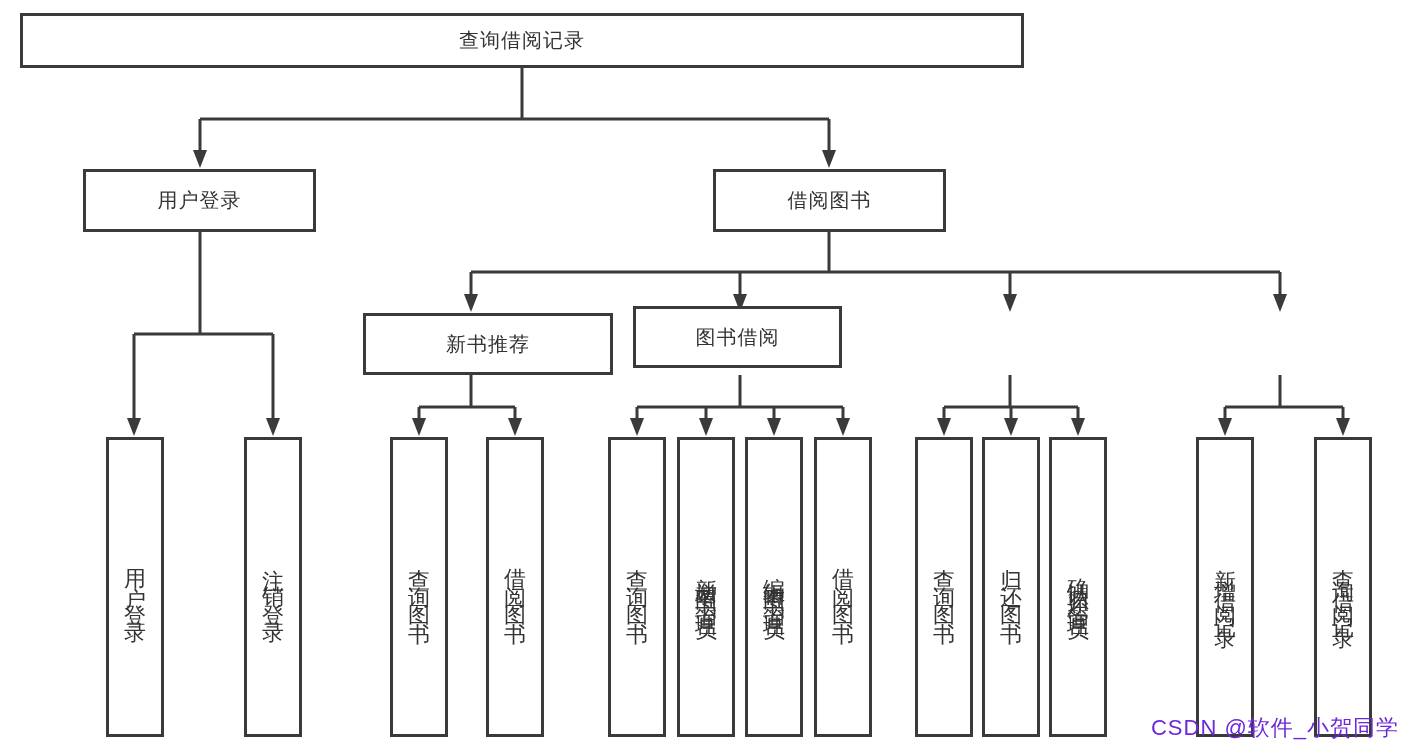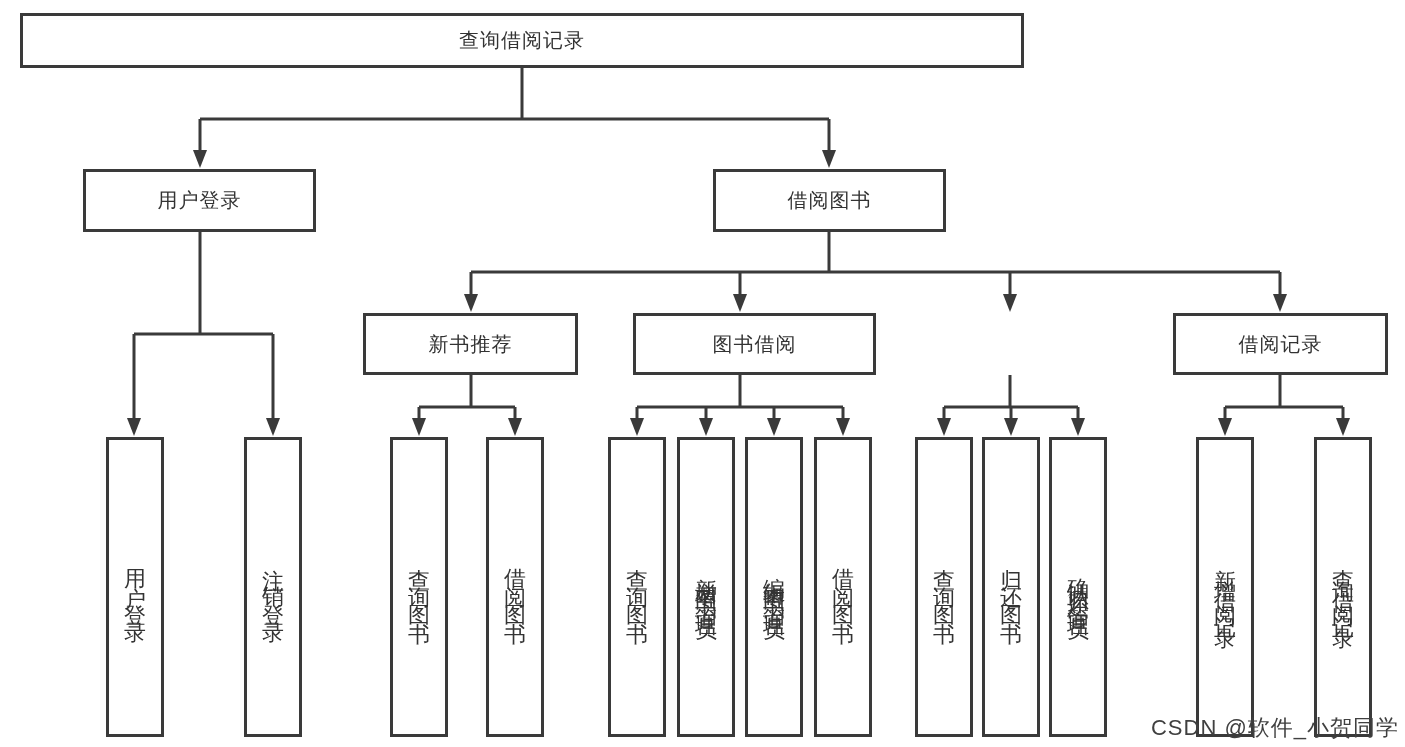--- a/index.html
+++ b/index.html
@@ -16,21 +16,21 @@
     writing-mode:vertical-rl;text-orientation:mixed;
     font-size:22px;line-height:1;white-space:nowrap;
   }
   .sp18 span{letter-spacing:18px;}
   .sp12 span{letter-spacing:12px;}
   .sp6  span{letter-spacing:6px;}
   svg.connectors{position:absolute;left:0;top:0;pointer-events:none;}
   svg.connectors path{stroke:#3a3a3a;stroke-width:3;fill:none;}
   svg.connectors polygon{fill:#3a3a3a;stroke:none;}
   .watermark{
-    position:absolute;right:6px;bottom:4px;font-size:22px;color:#404040;
+    position:absolute;right:6px;bottom:4px;font-size:22px;color:#6d28d9;
     letter-spacing:1px;z-index:5;
   }
 </style>
 </head>
 <body>
 
 <div class="canvas">
 
   <svg class="connectors" width="1405" height="747" viewBox="0 0 1405 747">
 
@@ -72,28 +72,25 @@
     <span>查询借阅记录</span>
   </div>
 
   <div class="box hbox" style="left:83px;top:169px;width:233px;height:63px;">
     <span>用户登录</span>
   </div>
   <div class="box hbox" style="left:713px;top:169px;width:233px;height:63px;">
     <span>借阅图书</span>
   </div>
 
-  <div class="box hbox" style="left:363px;top:313px;width:215px;height:62px;">
+  <div class="box hbox" style="left:363px;top:313px;width:250px;height:62px;">
     <span>新书推荐</span>
   </div>
-  <div class="box hbox" style="left:633px;top:313px;width:243px;height:62px;">
+  <div class="box hbox" style="left:633px;top:306px;width:209px;height:62px;">
     <span>图书借阅</span>
-  </div>
-  <div class="box hbox" style="left:1173px;top:313px;width:215px;height:62px;">
-    <span>借阅记录</span>
   </div>
 
   <div class="box vbox sp18" style="left:106px;top:437px;width:58px;height:300px;">
     <span>用户登录</span>
   </div>
   <div class="box vbox sp18" style="left:244px;top:437px;width:58px;height:300px;">
     <span>注销登录</span>
   </div>
 
   <div class="box vbox sp18" style="left:390px;top:437px;width:58px;height:300px;">

